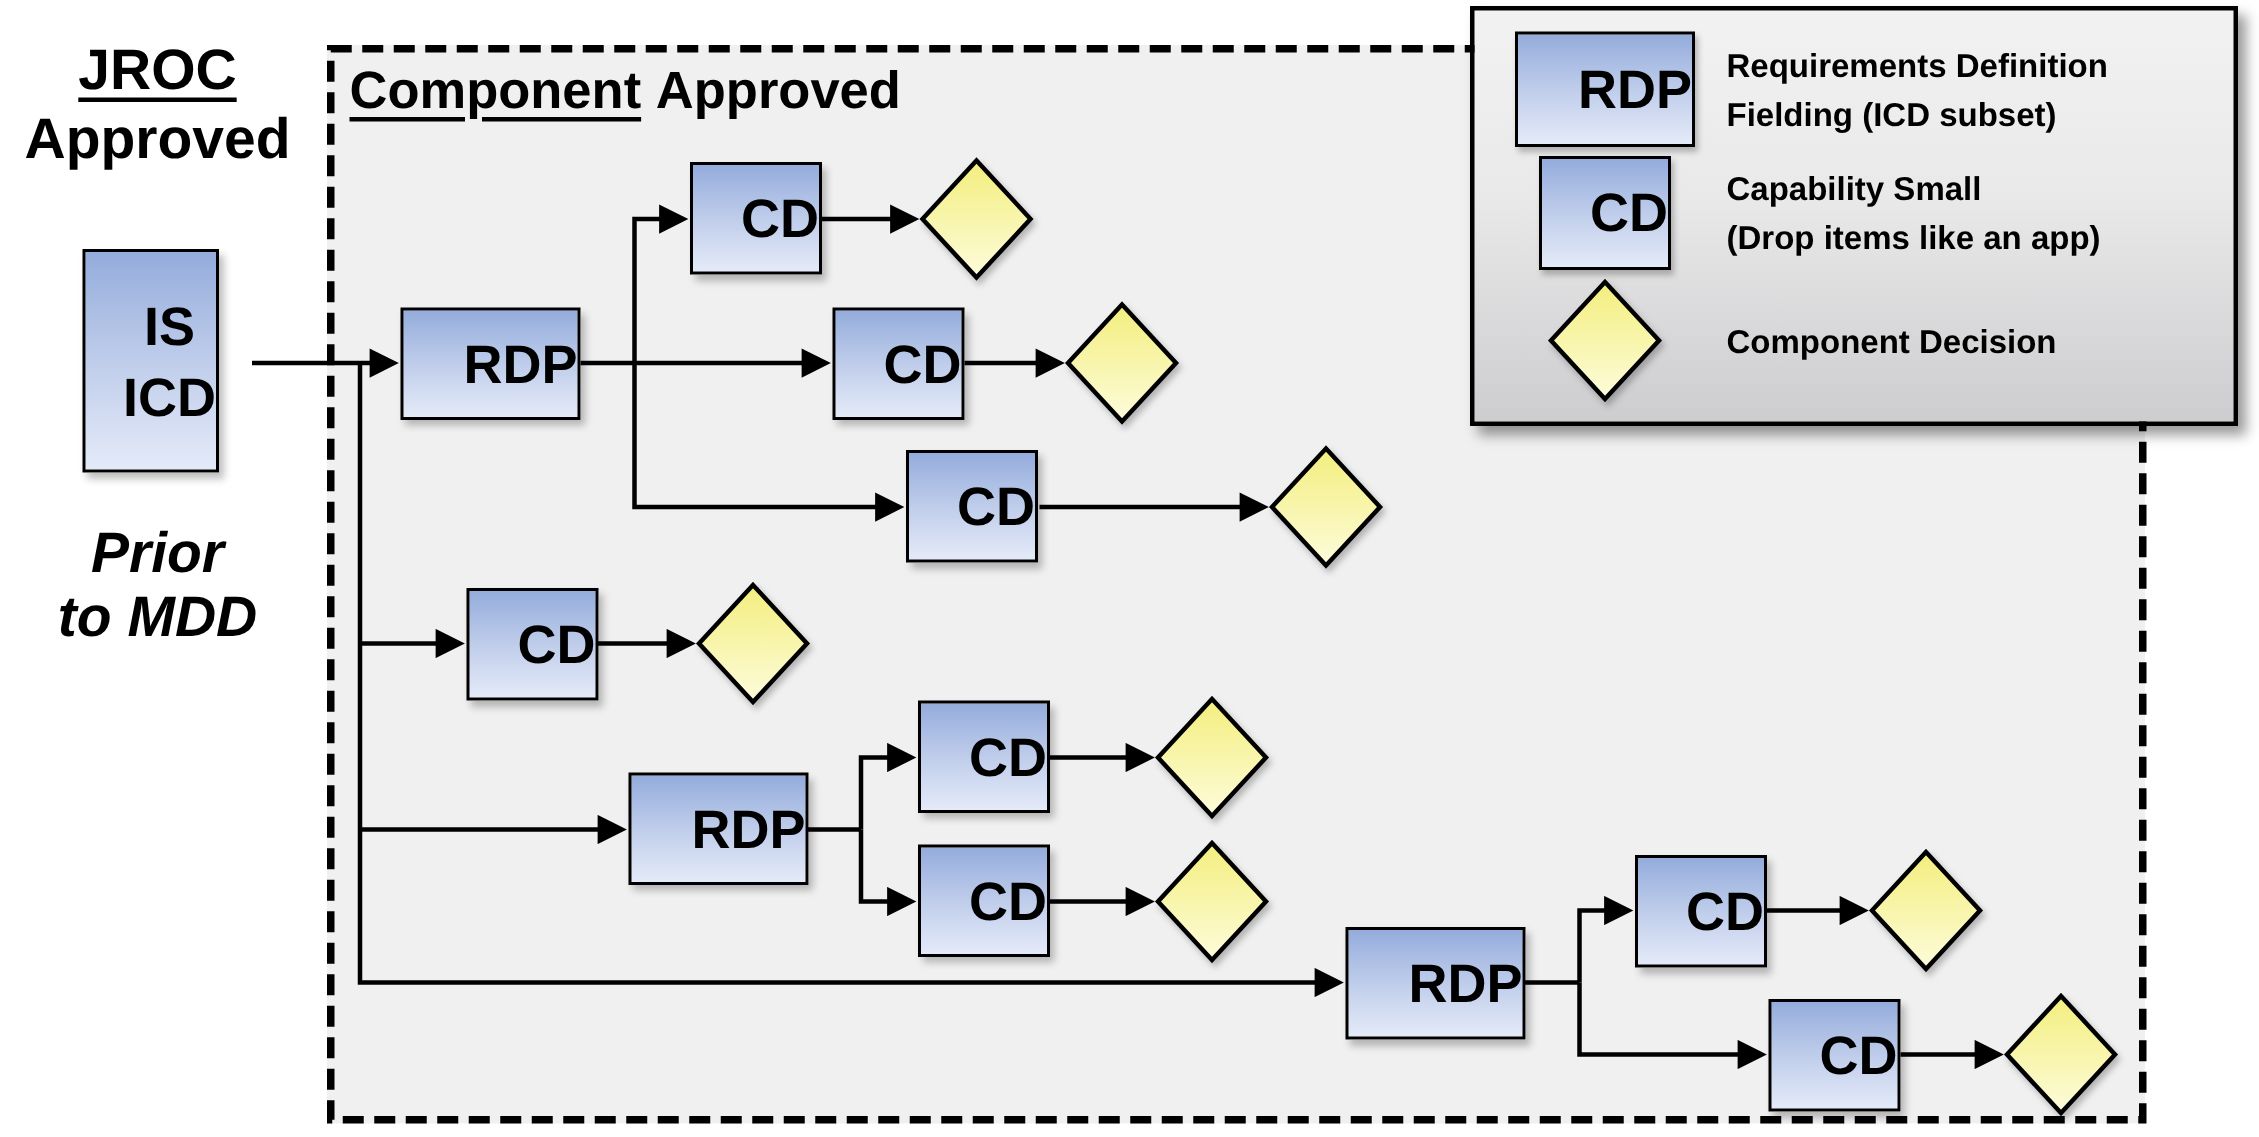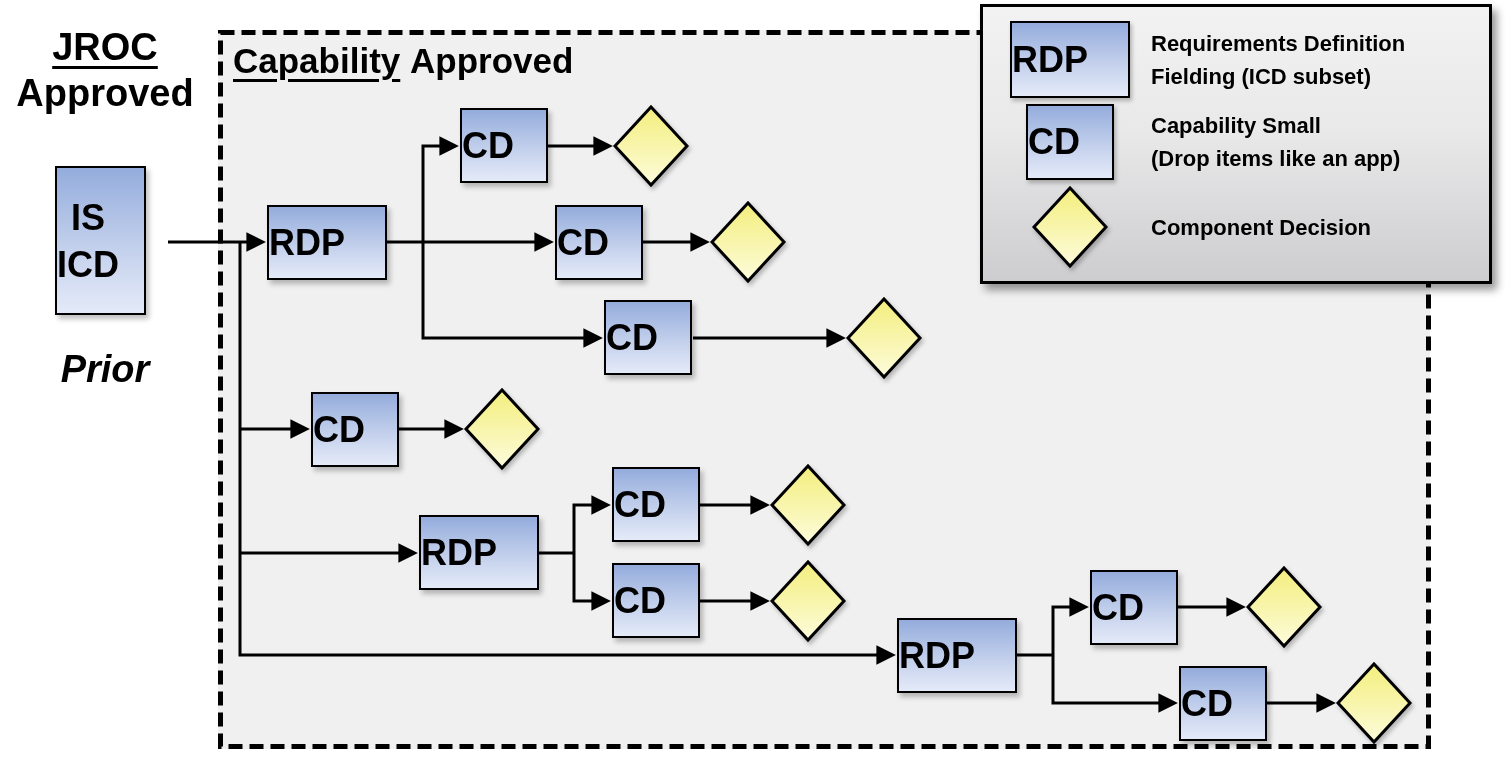--- a/index.html
+++ b/index.html
@@ -15,26 +15,27 @@
   
   .region-bg{
     position:absolute;left:218px;top:30px;width:1212px;height:719px;
     background:#f0f0f1;
   }
   
   svg.layer{position:absolute;left:0;top:0;}
   
   .node{
     position:absolute;
-    display:flex;align-items:center;justify-content:flex-start;
+    display:flex;align-items:center;justify-content:flex-end;
     background:linear-gradient(to bottom,#94acdc 0%,#c3d0ec 55%,#e4eaf8 100%);
     border:2.5px solid #000;
     box-sizing:border-box;
     font-size:36px;line-height:1;
     box-shadow:3px 4px 5px rgba(0,0,0,0.25);
+    padding-left:33px;
   }
   .rdp{width:120px;height:75px;}
   .cd{width:88px;height:75px;}
   .source{width:91px;height:149px;font-size:36px;line-height:47px;text-align:center;}
   .source .tline{display:block;}
   
   .heading{position:absolute;font-size:38px;line-height:46px;text-align:center;}
   .jroc-heading{left:2px;top:24px;width:206px;}
   .prior-caption{left:2px;top:348px;width:206px;line-height:43px;font-style:italic;}
   .component-heading{
@@ -131,24 +132,25 @@
 
   <div class="node source" style="left:55px;top:166px;">
     <span>
       <span class="tline">IS</span>
       <span class="tline">ICD</span>
     </span>
   </div>
 
   <div class="heading prior-caption">
     <span class="tline">Prior</span>
+    <span class="tline">to MDD</span>
   </div>
 
   <div class="component-heading">
-    <span class="u">Capability</span><span class="word-gap">Approved</span>
+    <span class="u">Component</span><span class="word-gap">Approved</span>
   </div>
 
   <div class="node rdp" style="left:267px;top:205px;">
       <span>RDP</span>
     </div>
   <div class="node cd" style="left:460px;top:108px;">
       <span>CD</span>
     </div>
   <div class="node cd" style="left:555px;top:205px;">
       <span>CD</span>

